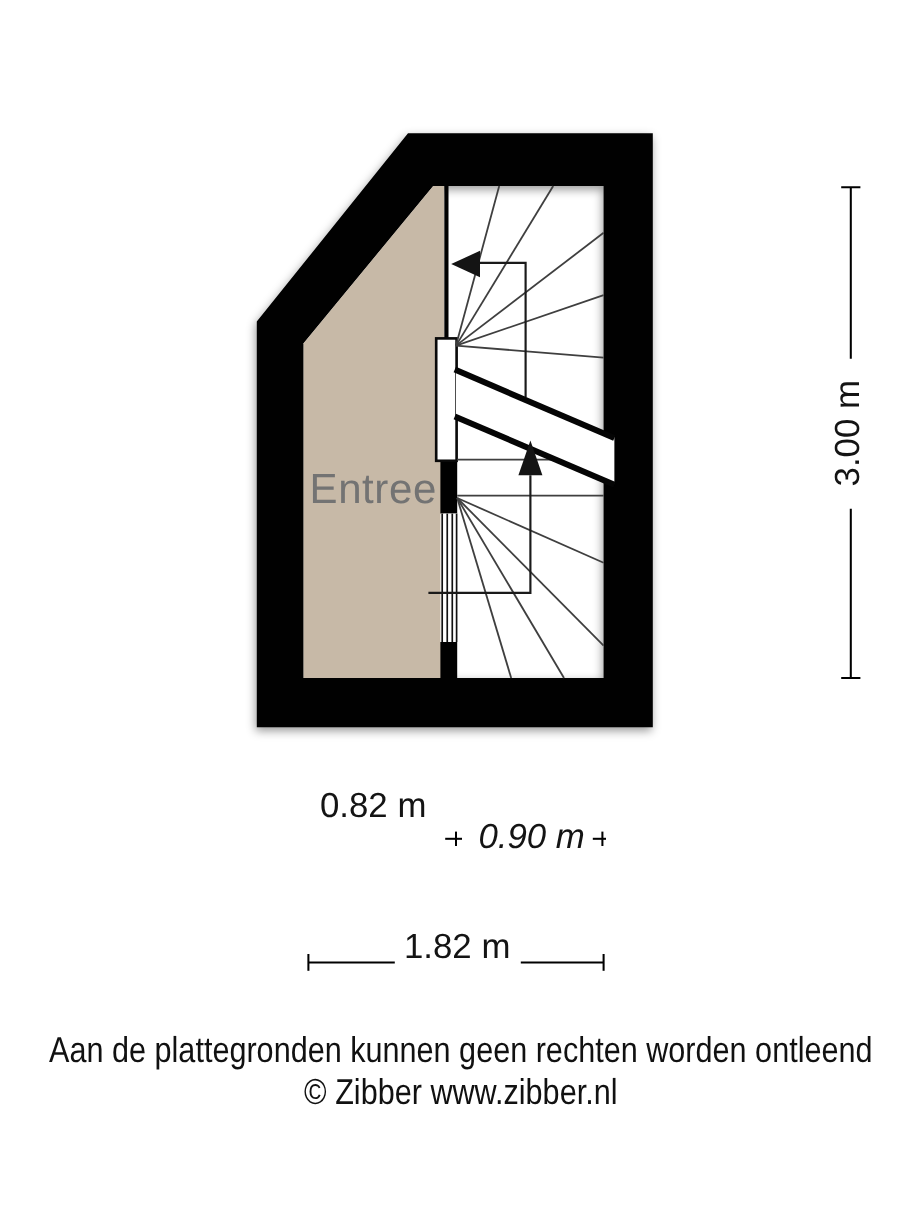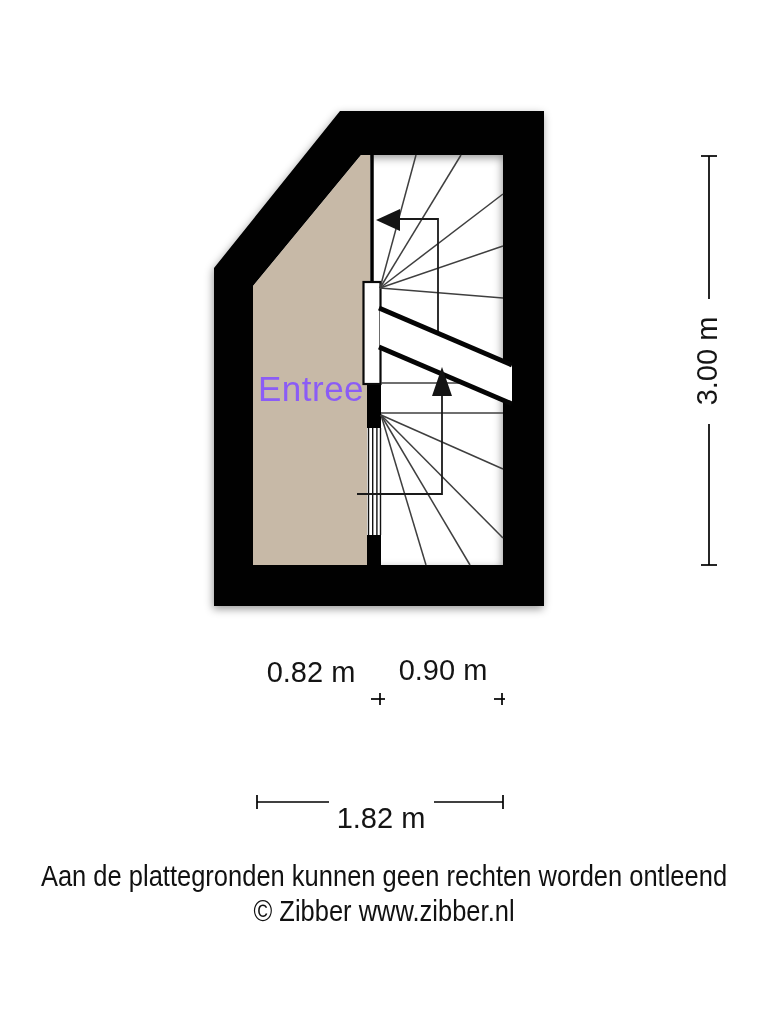--- a/index.html
+++ b/index.html
@@ -26,21 +26,22 @@
     position: absolute;
     transform: translate(-50%, -50%);
     font-size: 29px;
     line-height: 1;
     white-space: nowrap;
     color: #141414;
   }
   .lbl-room {
     font-size: 35px;
     letter-spacing: 0.5px;
-    color: #8b5cf6;
+    color: #737373;
+    margin-top: 20px;
   }
   .lbl-rotated {
     transform: translate(-50%, -50%) rotate(-90deg);
   }
   .footer-line {
     position: absolute;
     left: 50%;
     transform: translate(-50%, -50%) scaleX(0.85);
     font-size: 30px;
     line-height: 1;
@@ -123,19 +124,19 @@
     <line x1="503" y1="795" x2="503" y2="809"></line>
   </g>
 </svg>
 
 <div class="lbl lbl-room" style="left:311px; top:388px;">Entree</div>
 
 <div class="lbl lbl-rotated" style="left:707px; top:361px;">3.00 m</div>
 
 <div class="lbl" style="left:311px; top:672px;">0.82 m</div>
 
-<div class="lbl" style="left:443px; top:670px;">0.90 m</div>
+<div class="lbl" style="left:443px; top:698px;font-style:italic;">0.90 m</div>
 
-<div class="lbl" style="left:381px; top:818px;text-align:right;">1.82 m</div>
+<div class="lbl" style="left:381px; top:790px;text-align:right;">1.82 m</div>
 
 <div class="footer-line" style="top:876px;">Aan de plattegronden kunnen geen rechten worden ontleend</div>
 
 <div class="footer-line" style="top:911px;">© Zibber www.zibber.nl</div>
 
 </body></html>

